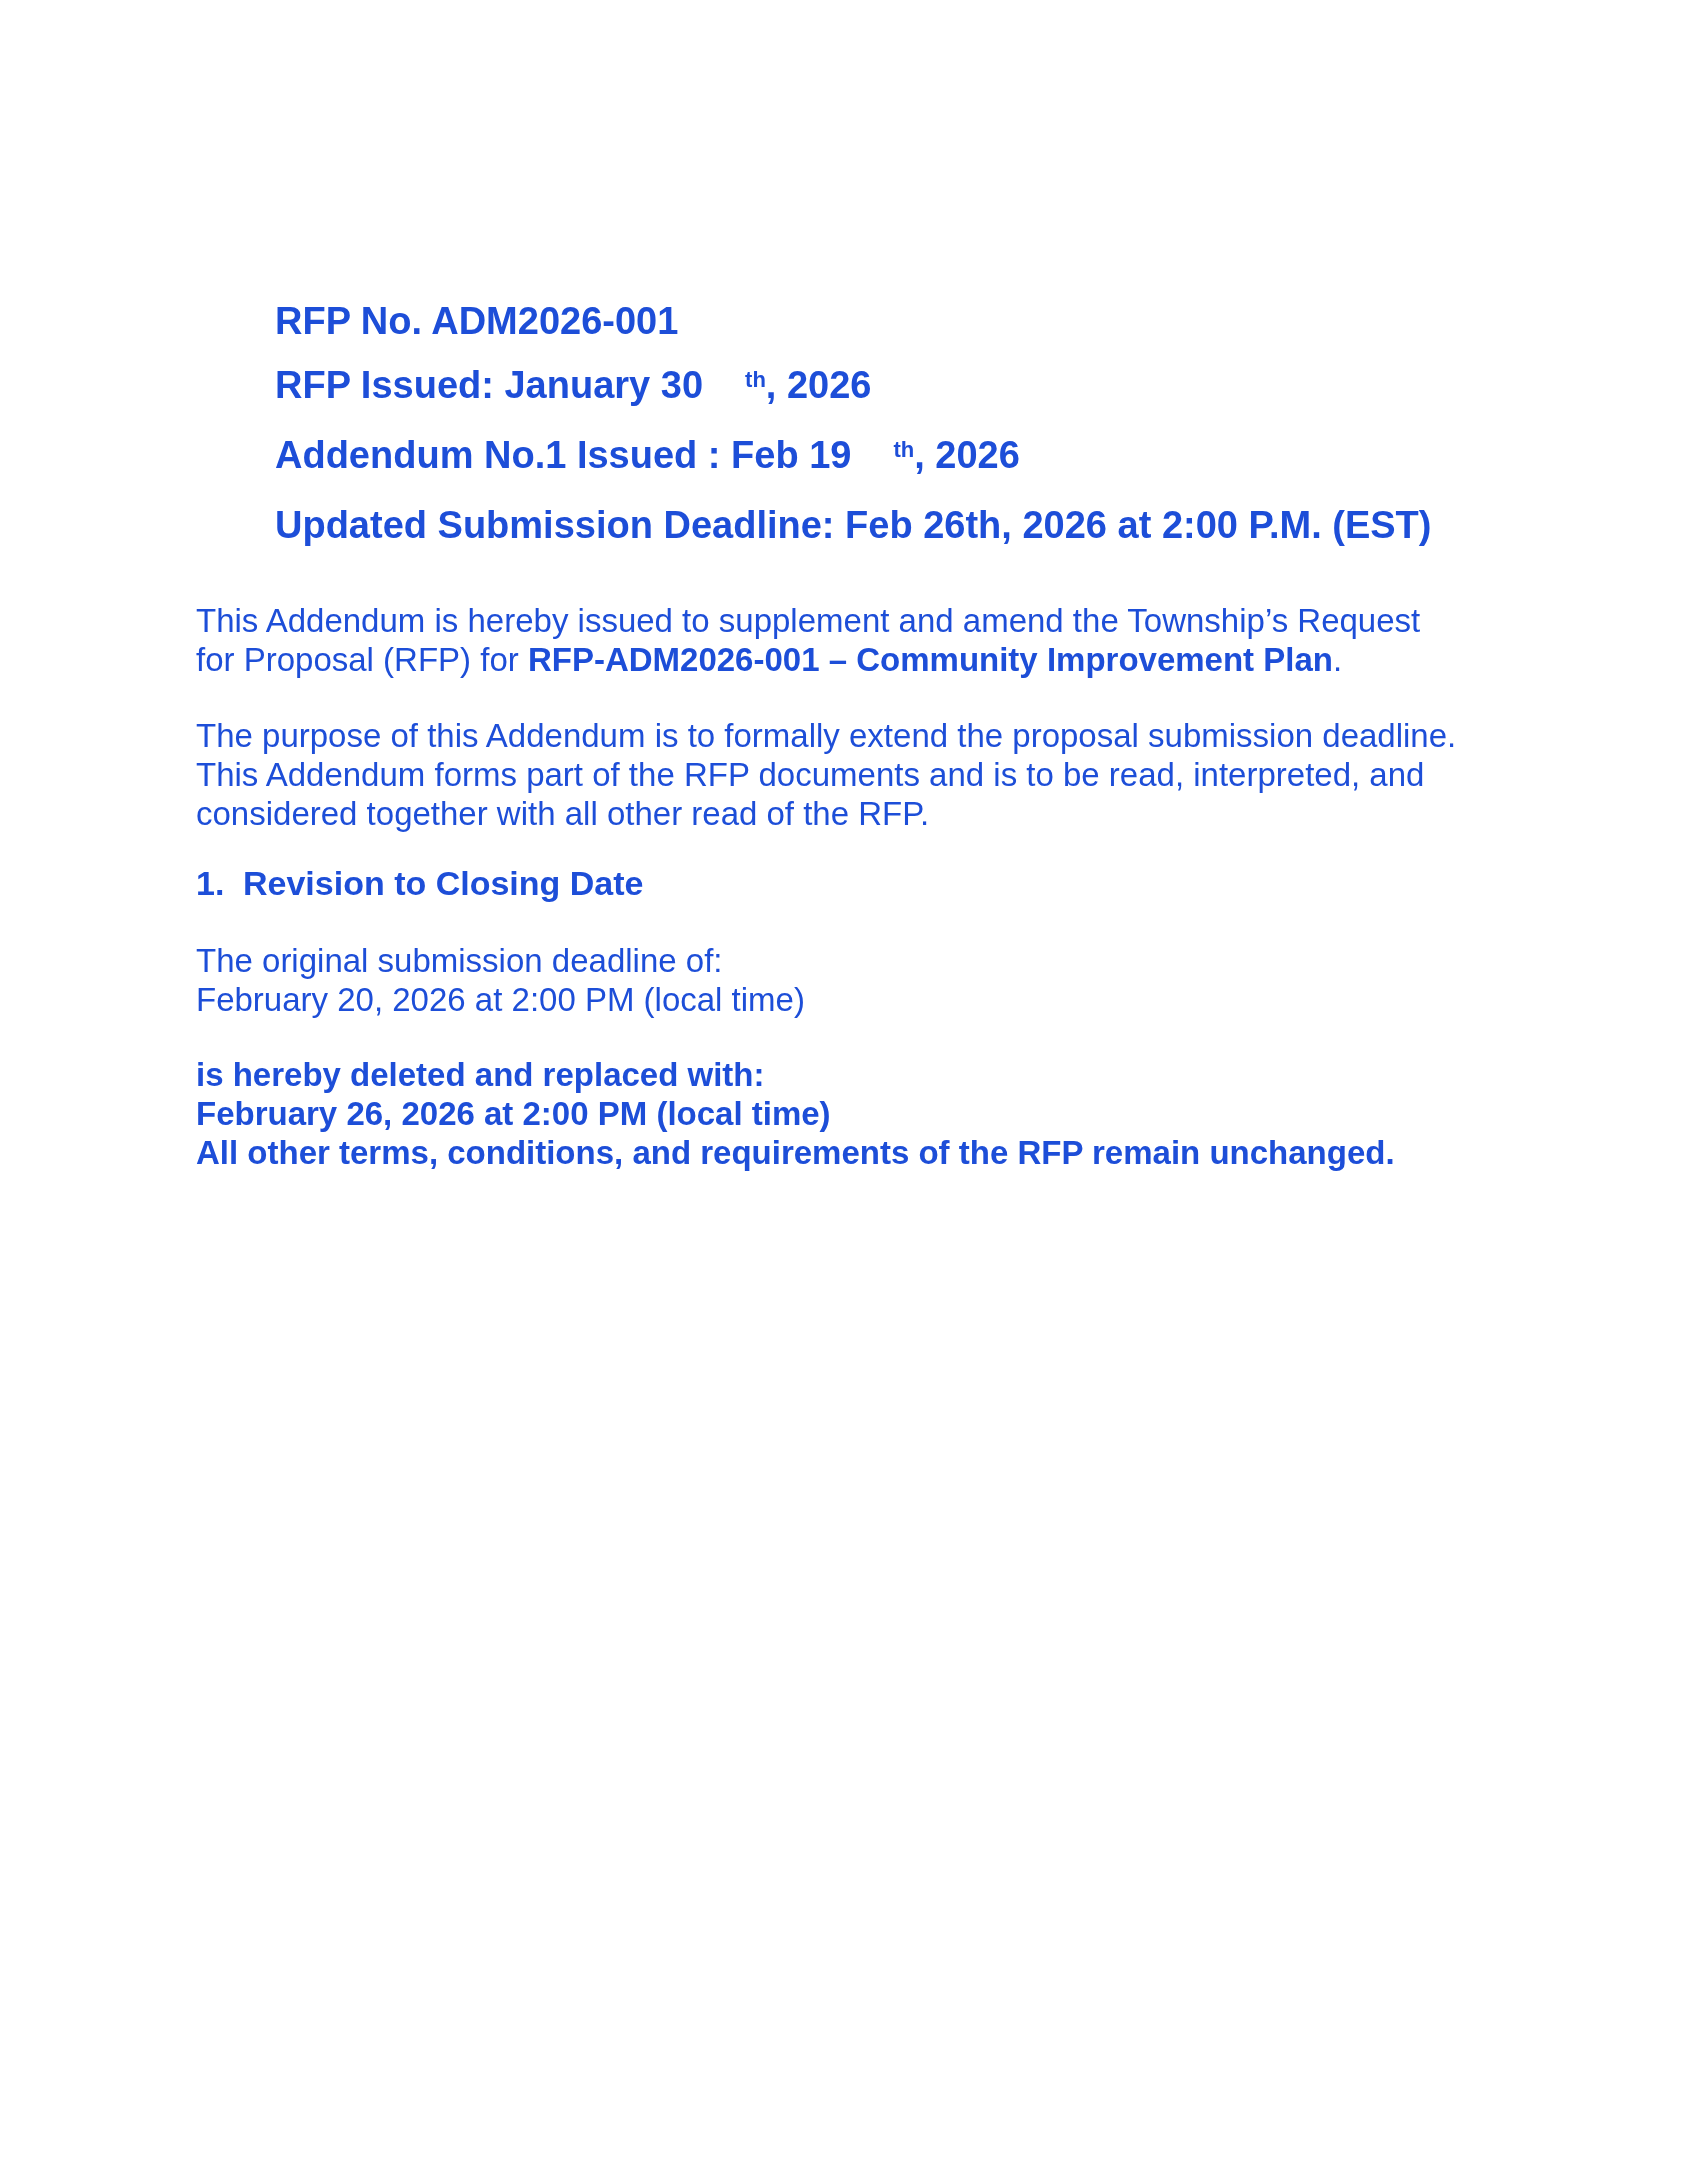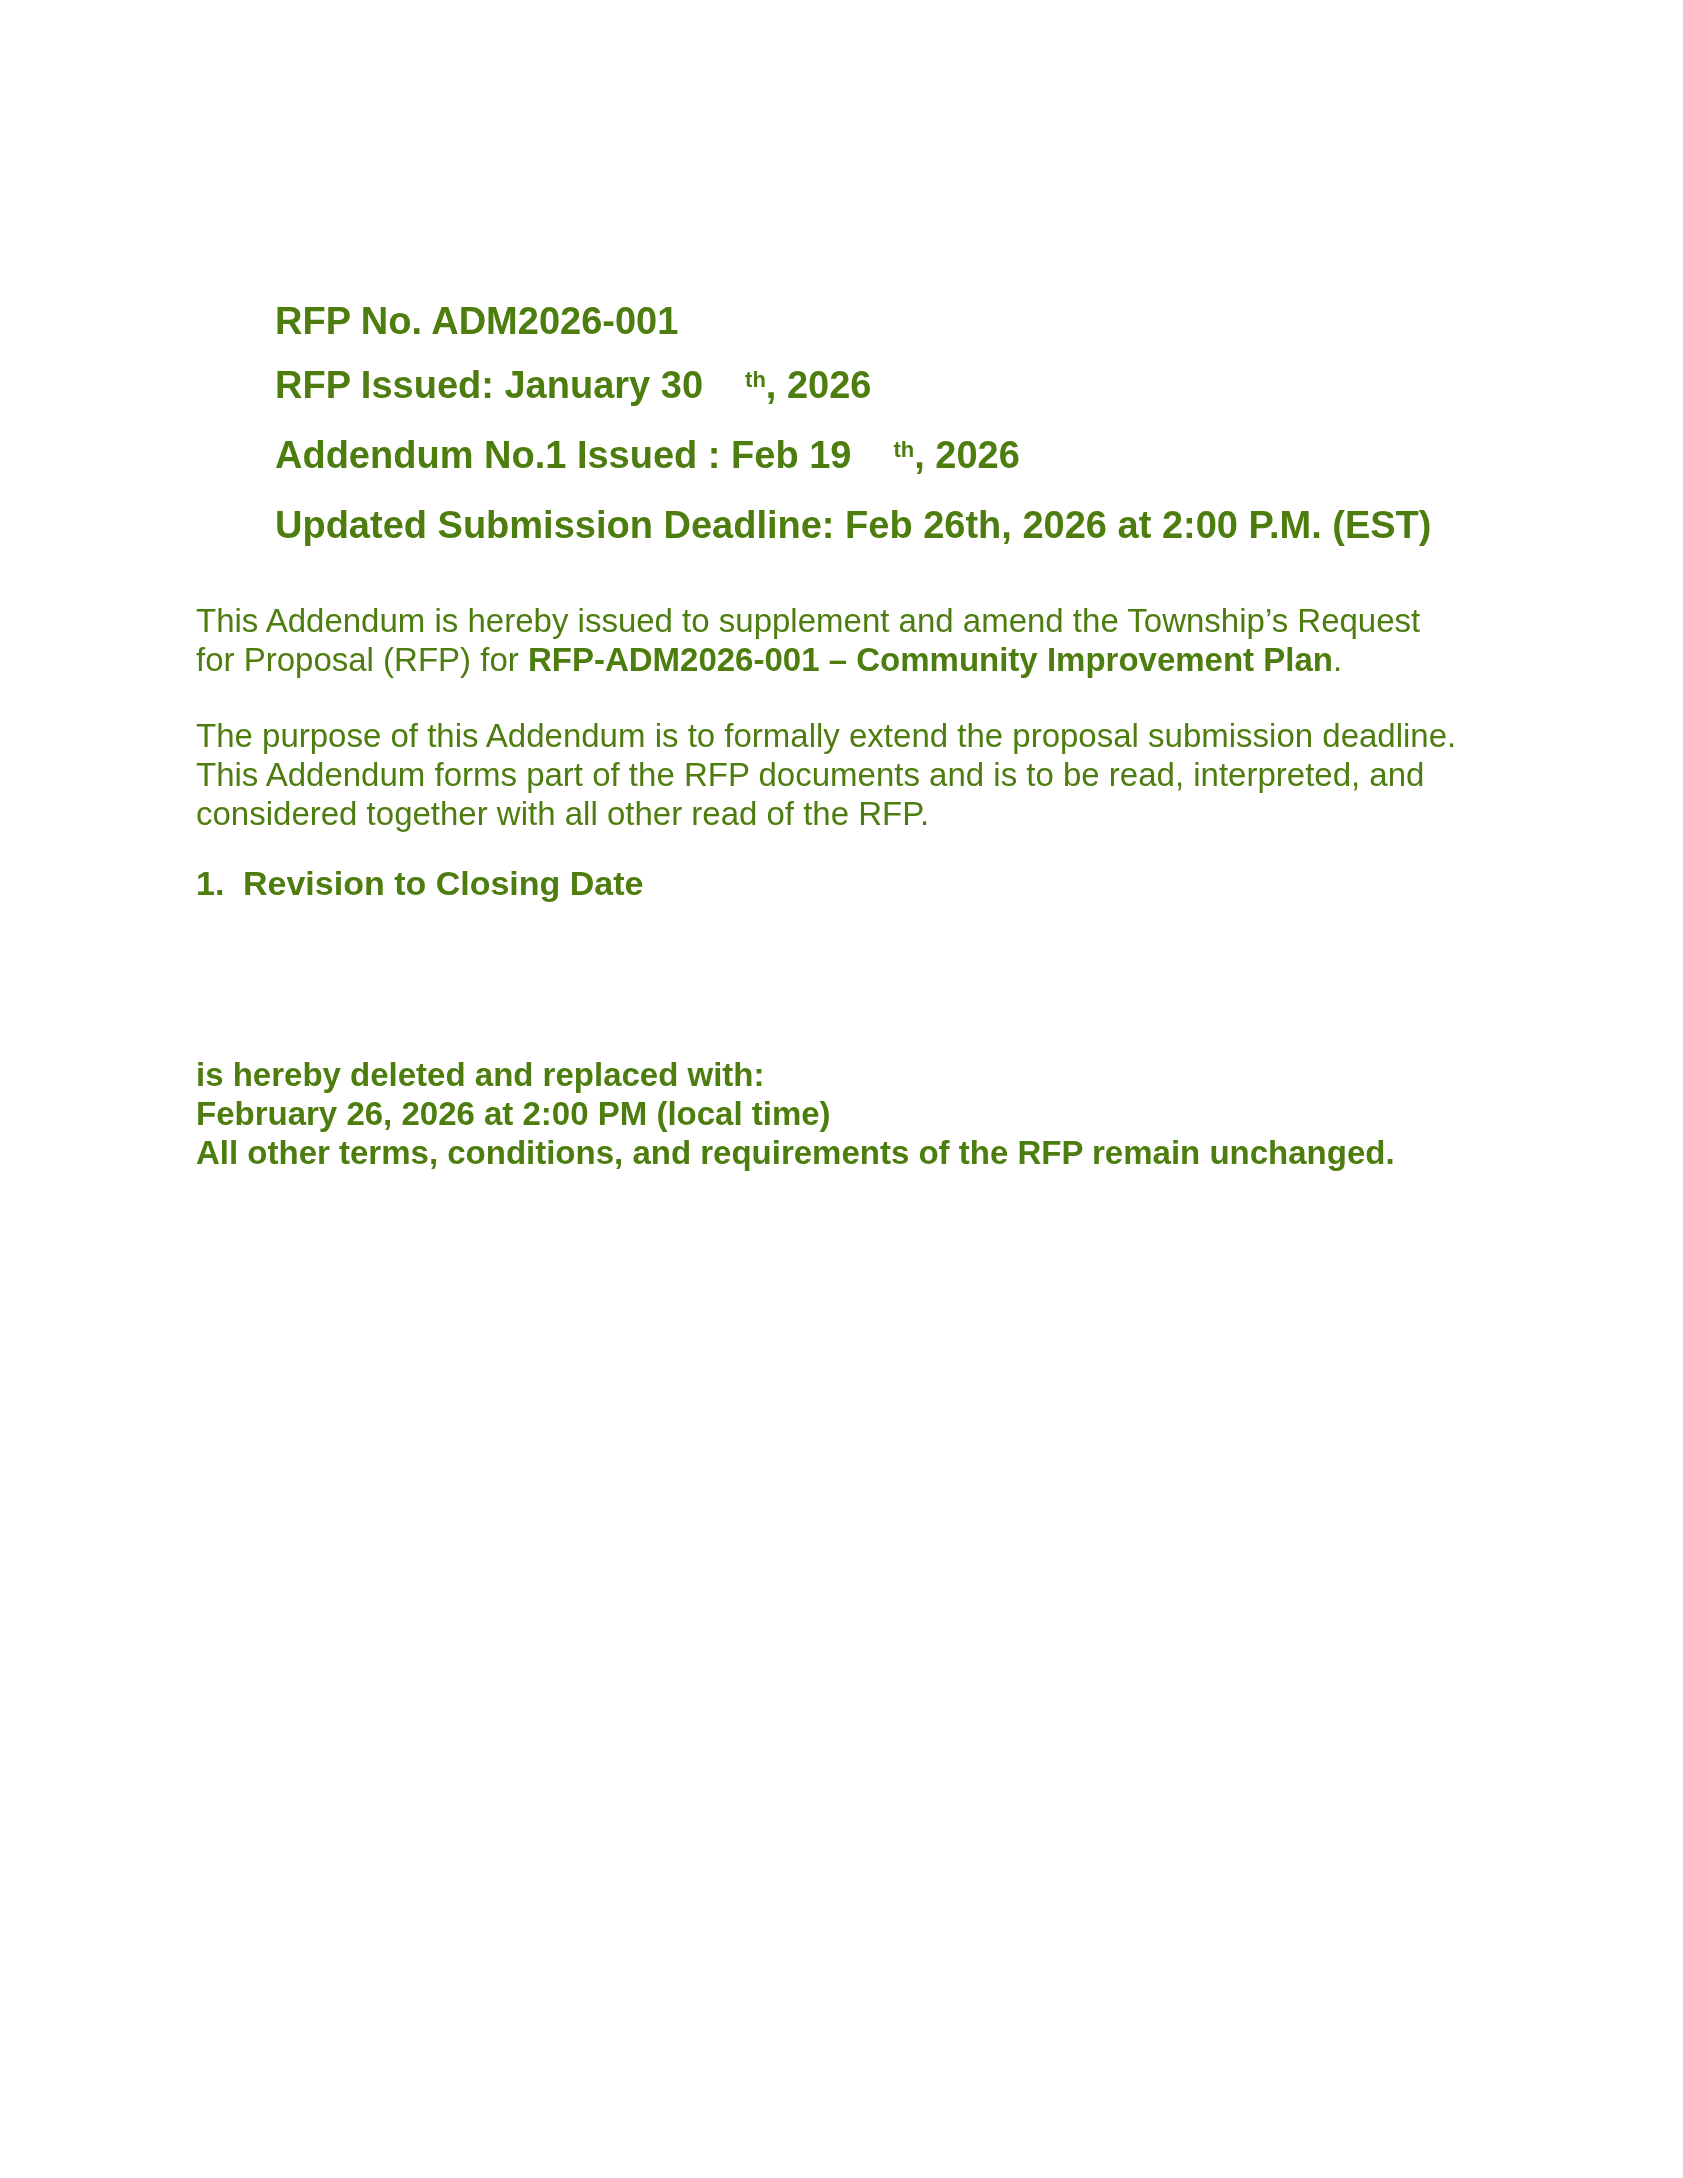--- a/index.html
+++ b/index.html
@@ -5,21 +5,21 @@
   html, body {
     margin: 0;
     padding: 0;
     background: #ffffff;
   }
   .page {
     position: relative;
     width: 1683px;
     height: 2178px;
     background: #ffffff;
-    color: #4d7c0f;
+    color: #1d4ed8;
     font-family: "Liberation Sans", "DejaVu Sans", sans-serif;
     overflow: hidden;
   }
   
   .heading-block {
     position: absolute;
     left: 275px;
     top: 298px;
     font-size: 38px;
     font-weight: bold;
@@ -110,20 +110,28 @@
     <div class="body-line">
       <span>considered together with all other read of the RFP.</span>
     </div>
   </div>
 
   <div class="section-heading">
     <span class="section-number">1.</span>
     <span>Revision to Closing Date</span>
   </div>
 
+  <div class="body-para" id="original-deadline-block">
+    <div class="body-line">
+      <span>The original submission deadline of:</span>
+    </div>
+    <div class="body-line">
+      <span>February 20, 2026 at 2:00 PM (local time)</span>
+    </div>
+  </div>
 
   <div class="body-para" id="replacement-deadline-block">
     <div class="body-line">
       <span>is hereby deleted and replaced with:</span>
     </div>
     <div class="body-line">
       <span>February 26, 2026 at 2:00 PM (local time)</span>
     </div>
     <div class="body-line">
       <span>All other terms, conditions, and requirements of the RFP remain unchanged.</span>

